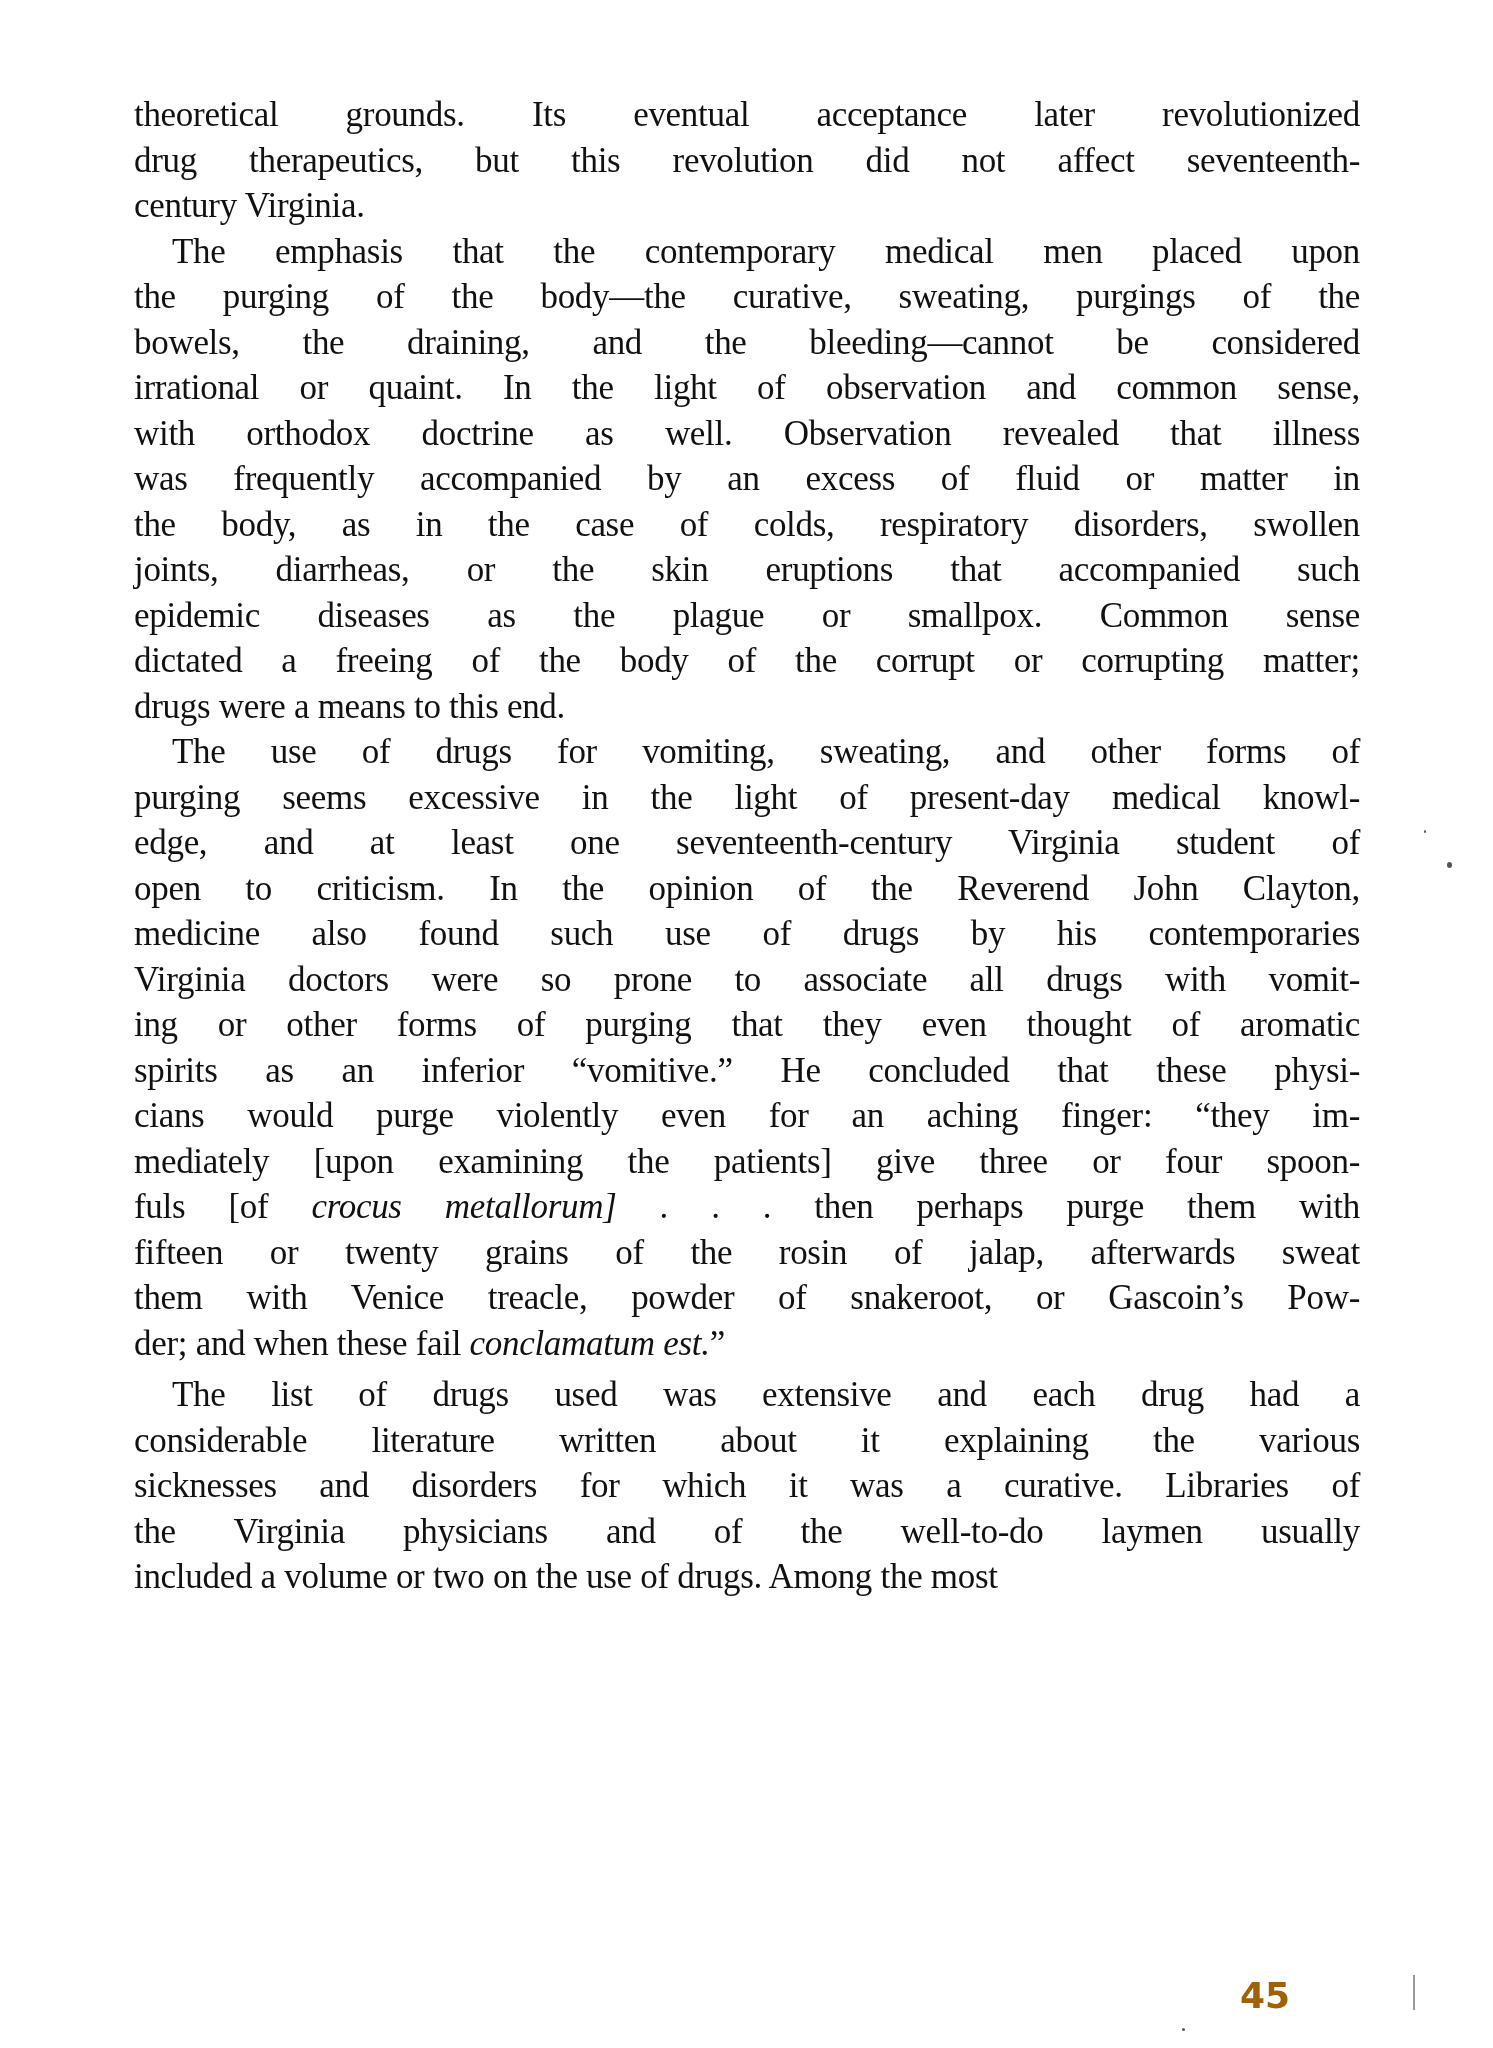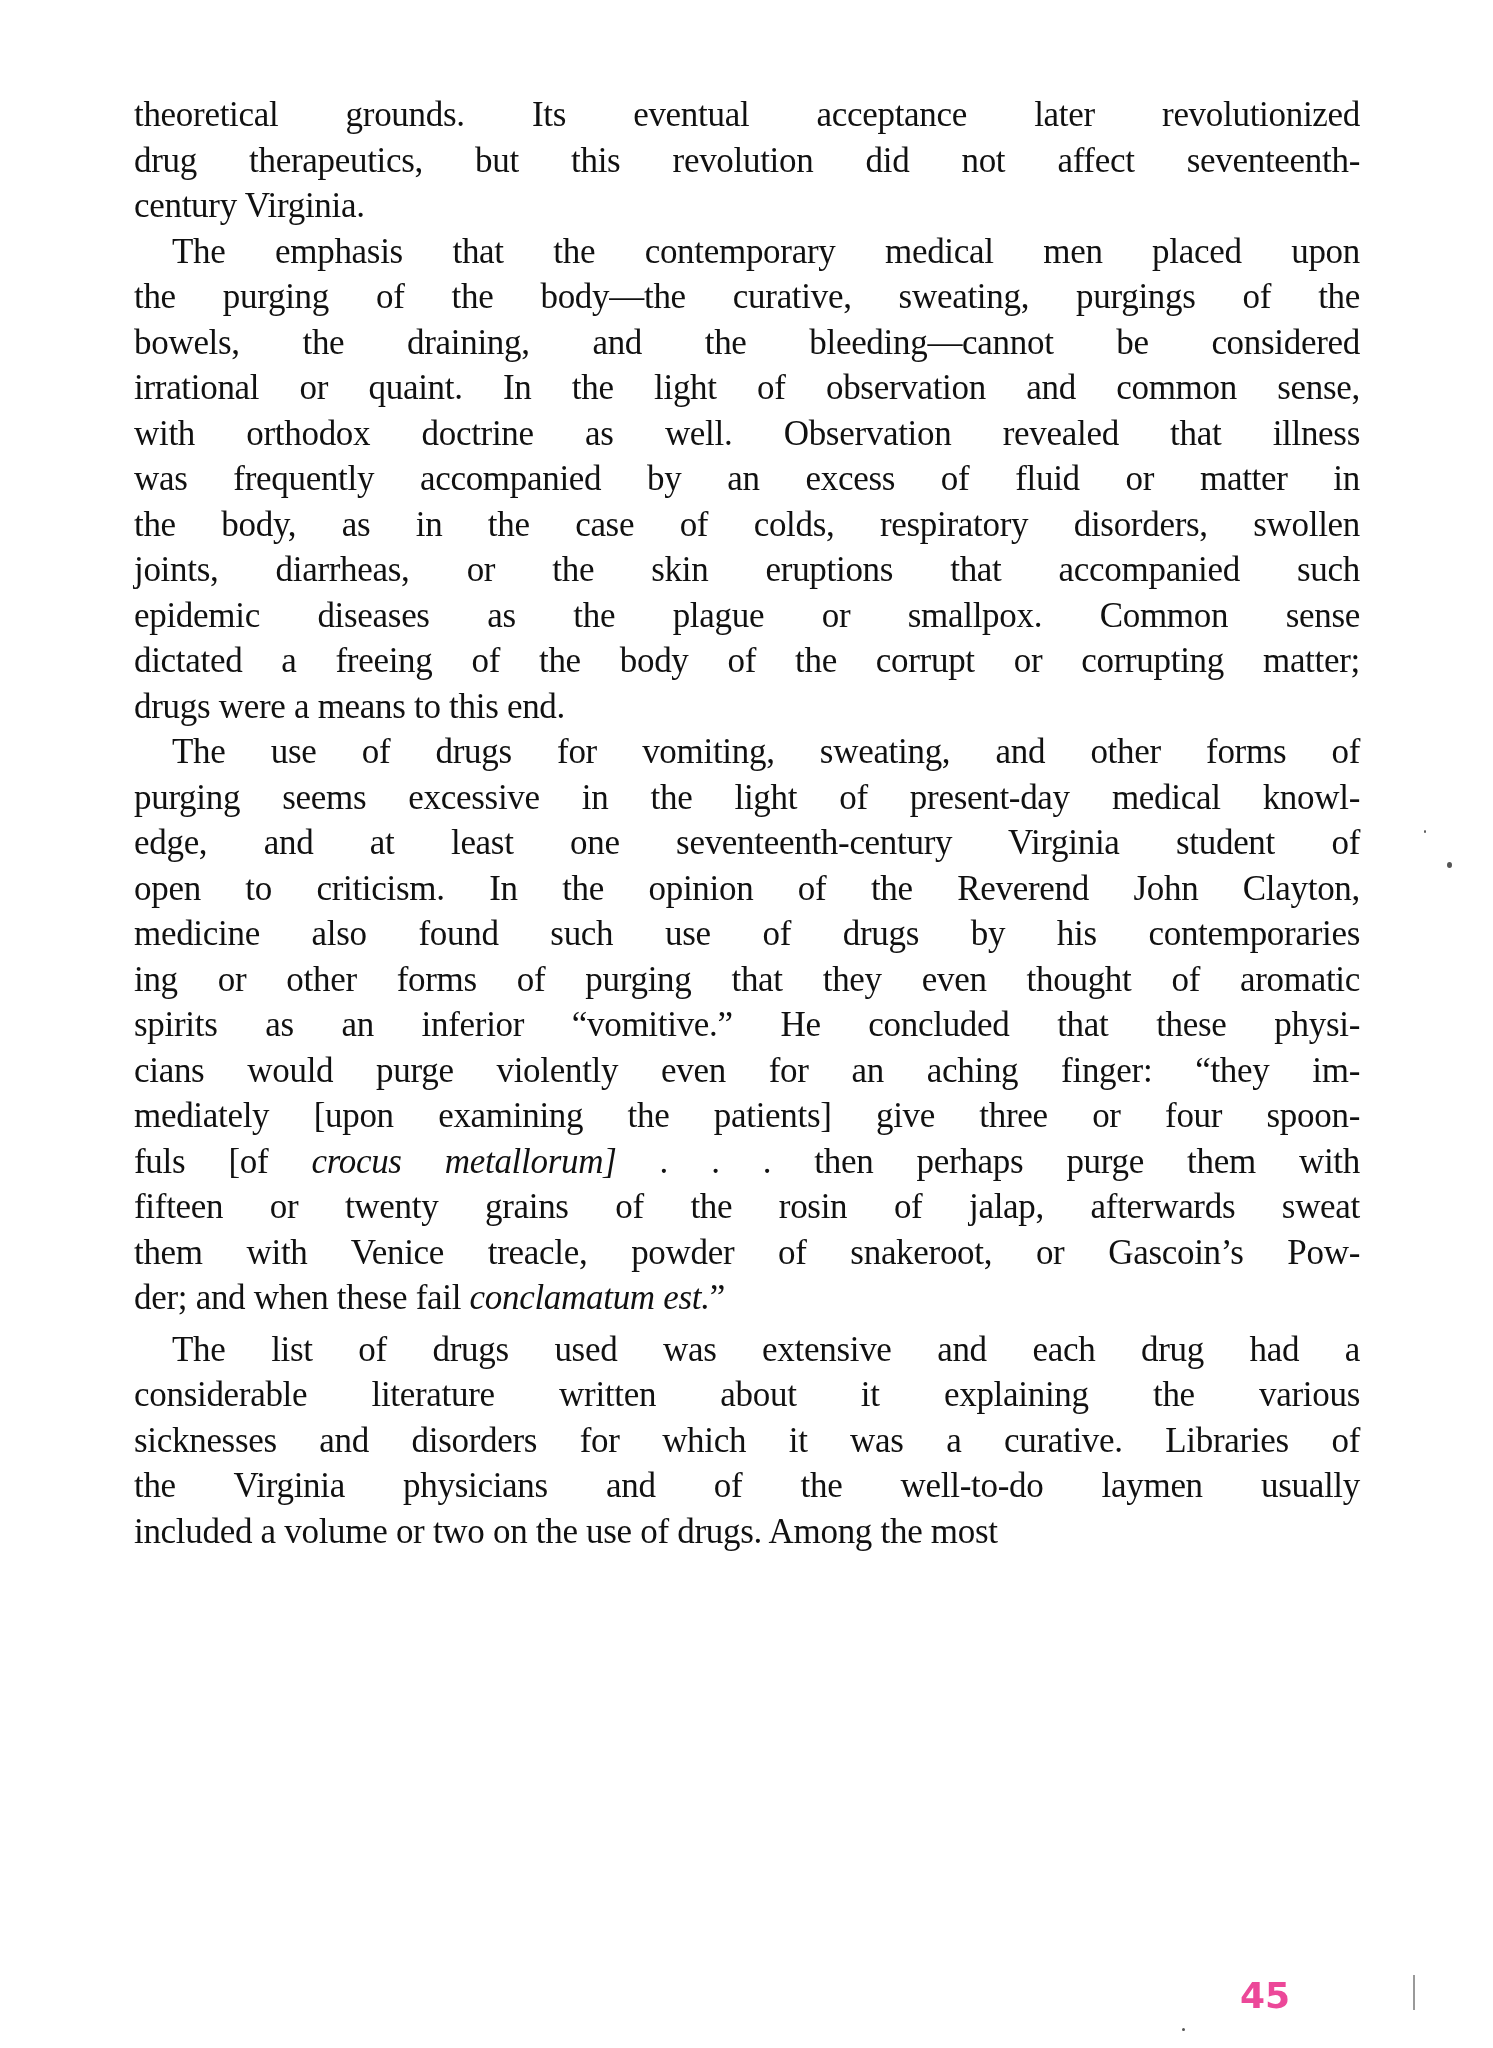--- a/index.html
+++ b/index.html
@@ -40,21 +40,21 @@
     .para-gap {
       height: 6px;
     }
     .page-number {
       position: absolute;
       left: 1240px;
       top: 1975px;
       font-family: "DejaVu Sans", sans-serif;
       font-weight: bold;
       font-size: 36px;
-      color: #ec4899;
+      color: #a16207;
     }
     .speck {
       position: absolute;
       background: #555;
       border-radius: 50%;
     }
   </style>
 </head>
 <body>
 
@@ -77,20 +77,21 @@
         <span class="line">epidemic diseases as the plague or smallpox. Common sense</span>
         <span class="line">dictated a freeing of the body of the corrupt or corrupting matter;</span>
         <span class="line last">drugs were a means to this end.</span>
       </div>
       <div>
         <span class="line indent">The use of drugs for vomiting, sweating, and other forms of</span>
         <span class="line">purging seems excessive in the light of present-day medical knowl-</span>
         <span class="line">edge, and at least one seventeenth-century Virginia student of</span>
         <span class="line">open to criticism. In the opinion of the Reverend John Clayton,</span>
         <span class="line">medicine also found such use of drugs by his contemporaries</span>
+        <span class="line">Virginia doctors were so prone to associate all drugs with vomit-</span>
         <span class="line">ing or other forms of purging that they even thought of aromatic</span>
         <span class="line">spirits as an inferior “vomitive.” He concluded that these physi-</span>
         <span class="line">cians would purge violently even for an aching finger: “they im-</span>
         <span class="line">mediately [upon examining the patients] give three or four spoon-</span>
         <span class="line"><span>fuls [of </span><i>crocus metallorum]</i><span> . . . then perhaps purge them with</span></span>
         <span class="line">fifteen or twenty grains of the rosin of jalap, afterwards sweat</span>
         <span class="line">them with Venice treacle, powder of snakeroot, or Gascoin’s Pow-</span>
         <span class="line last"><span>der; and when these fail </span><i>conclamatum est.</i><span>”</span></span>
       </div>
       <div class="para-gap"></div>

